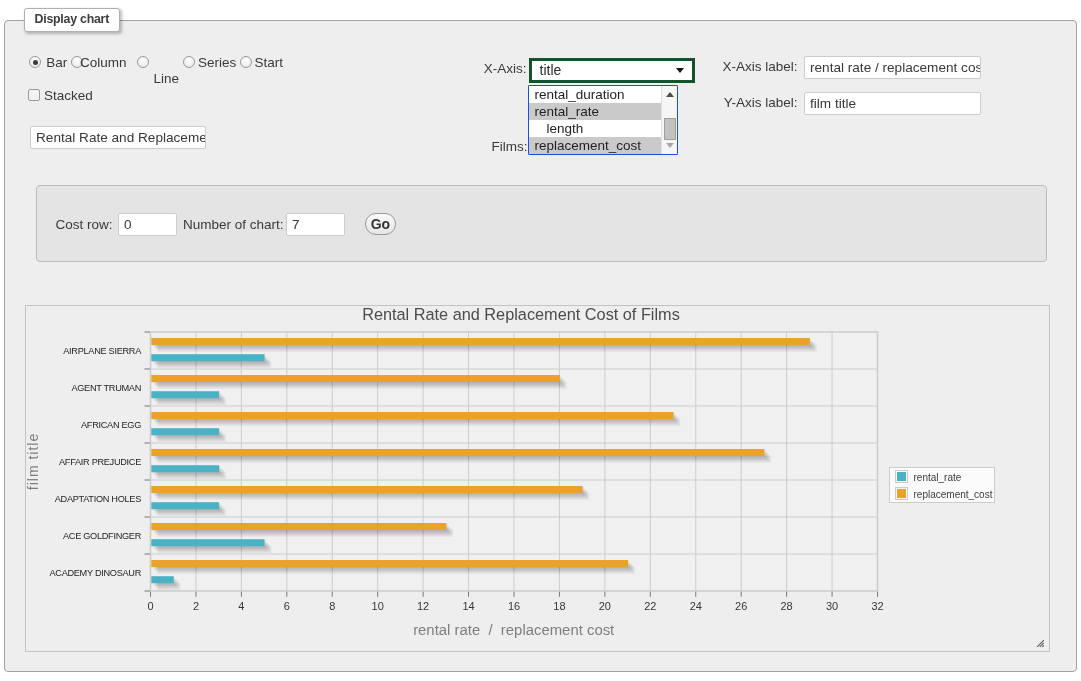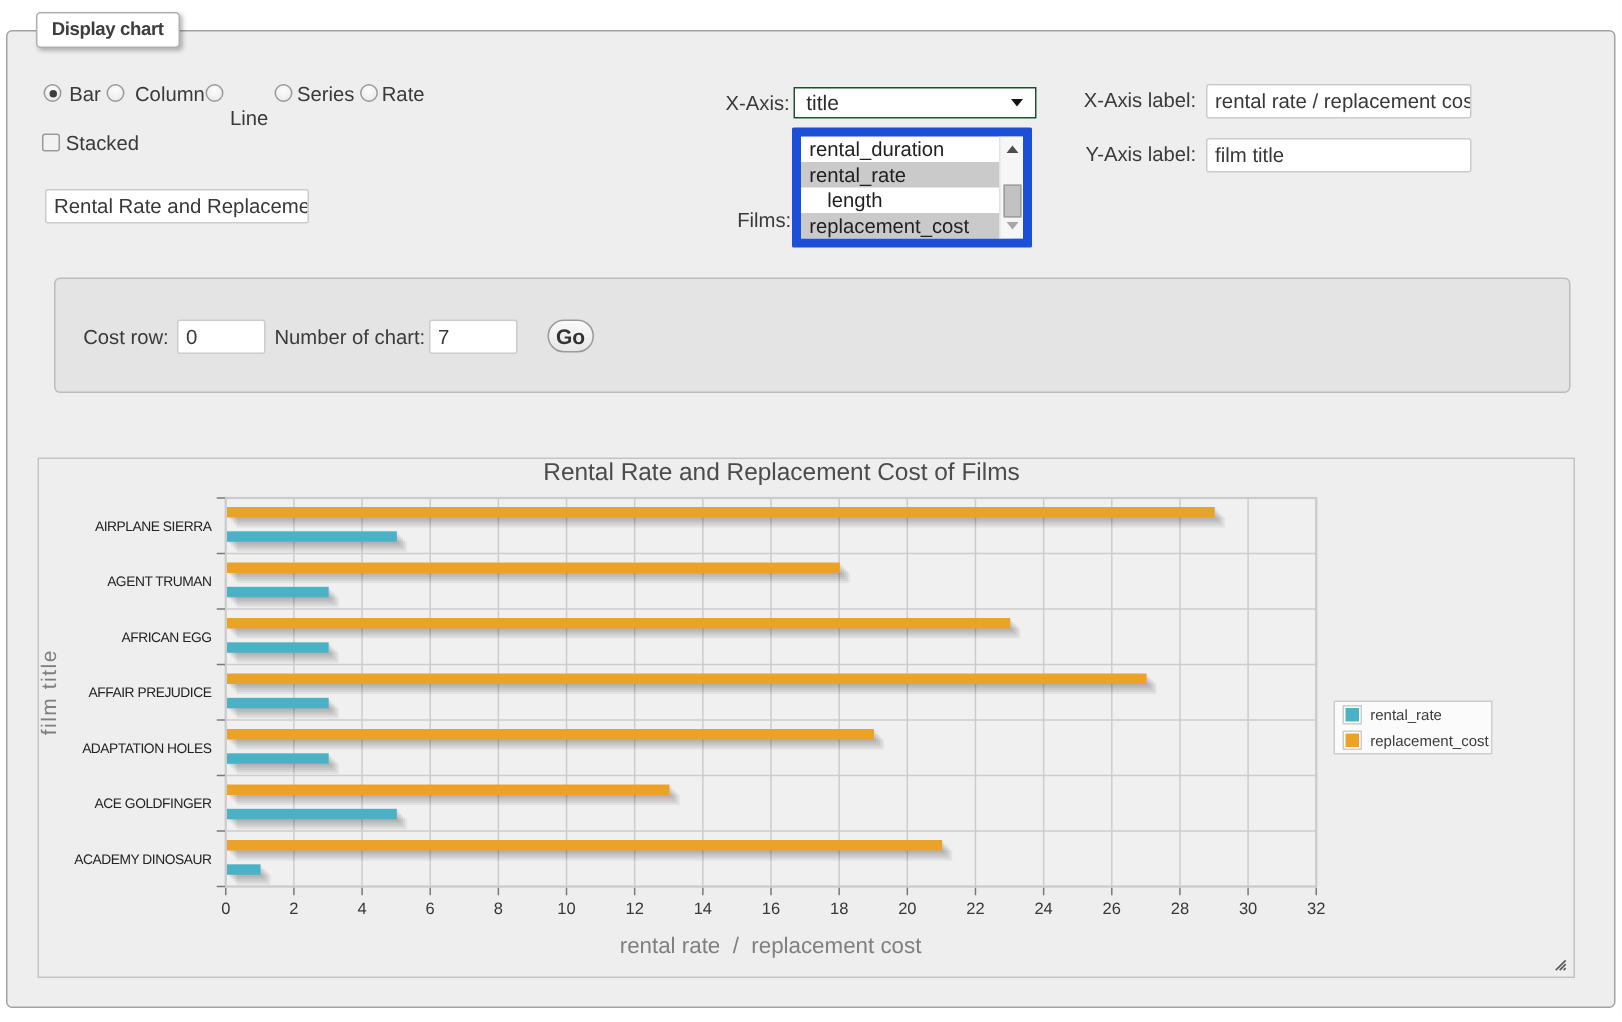--- a/index.html
+++ b/index.html
@@ -14,38 +14,38 @@
 </style></head>
 <body>
 
 <div class="abs" style="left:4px; top:20px; width:1071px; height:650px; border:1px solid #a2a2a2; border-radius:4px; background:#eeeeee;"></div>
 
 <div class="abs" style="left:24px; top:8px; height:21.5px; line-height:21.5px; white-space:nowrap; background:#ffffff; border:1px solid #b0b0b0; border-radius:3px; padding:0 9.5px; font-size:12.4px; letter-spacing:-0.25px; font-weight:bold; color:#3d3d3d; box-shadow:1.5px 1.5px 3px rgba(0,0,0,0.25);">Display chart</div>
 
 <div class="radio on" style="left:29px; top:56.3px;"></div>
 <div class="lbl" style="left:46.2px; top:55.4px;">Bar</div>
 <div class="radio" style="left:70.7px; top:56.3px;"></div>
-<div class="lbl" style="left:90px; top:55.4px;">Column</div>
+<div class="lbl" style="left:80px; top:55.4px;">Column</div>
 <div class="radio" style="left:136.7px; top:56.3px;"></div>
 <div class="lbl" style="left:153.4px; top:71px;">Line</div>
 <div class="radio" style="left:183.3px; top:56.3px;"></div>
 <div class="lbl" style="left:198px; top:55.4px;">Series</div>
 <div class="radio" style="left:240.3px; top:56.3px;"></div>
-<div class="lbl" style="left:254.5px; top:55.4px;">Rate</div>
+<div class="lbl" style="left:254.5px; top:55.4px;">Start</div>
 
 <div class="cb" style="left:28px; top:88.5px;"></div>
 <div class="lbl" style="left:43.9px; top:88.2px;">Stacked</div>
 
 <input class="ti" style="left: 30px; top: 125.5px; width: 169px;" value="Rental Rate and Replacement Cost of Films">
 
 <div class="lbl" style="right:554.5px; top:60.5px;">X-Axis:</div>
-<div class="abs" style="left:528.5px; top:57.5px; width:152.5px; height:19.5px; background:#ffffff; border:1px solid #14532d; font-size:14px; color:#2b2b2b; line-height:19.5px; padding-left:8px;">title<span style="position:absolute; right:8px; top:7px; width:0; height:0; border-left:4px solid transparent; border-right:4px solid transparent; border-top:5px solid #141414;"></span></div>
+<div class="abs" style="left:528.5px; top:57.5px; width:152.5px; height:19.5px; background:#ffffff; border:3px solid #14532d; font-size:14px; color:#2b2b2b; line-height:19.5px; padding-left:8px;">title<span style="position:absolute; right:8px; top:7px; width:0; height:0; border-left:4px solid transparent; border-right:4px solid transparent; border-top:5px solid #141414;"></span></div>
 
 <div class="lbl" style="right:553.5px; top:139px;">Films:</div>
-<div class="abs" style="left:527.5px; top:85px; width:148.5px; height:68px; background:#ffffff; border:6px solid #1d4ed8; border-radius:1px; overflow:hidden; font-size:13.5px; color:#1f1f1f;">
+<div class="abs" style="left:527.5px; top:85px; width:148.5px; height:68px; background:#ffffff; border:1px solid #1d4ed8; border-radius:1px; overflow:hidden; font-size:13.5px; color:#1f1f1f;">
   <div style="position:absolute; left:0; top:0; width:134px; height:17px; line-height:17px; padding-left:6px;">rental_duration</div>
   <div style="position:absolute; left:0; top:17px; width:134px; height:17px; line-height:17px; padding-left:6px; background:#cacaca;">rental_rate</div>
   <div style="position:absolute; left:0; top:34px; width:134px; height:17px; line-height:17px; padding-left:18px;">length</div>
   <div style="position:absolute; left:0; top:51px; width:134px; height:17px; line-height:17px; padding-left:6px; background:#cacaca;">replacement_cost</div>
   <div style="position:absolute; right:0; top:0; width:15px; height:68px; background:#f6f6f6; border-left:1px solid #e2e2e2;">
     <span style="position:absolute; left:3.5px; top:6px; width:0; height:0; border-left:4px solid transparent; border-right:4px solid transparent; border-bottom:5px solid #4d4d4d;"></span>
     <div style="position:absolute; left:1.5px; top:32px; width:10.5px; height:20px; background:#c2c2c2; border:1px solid #9e9e9e;"></div>
     <span style="position:absolute; left:3.5px; bottom:6px; width:0; height:0; border-left:4px solid transparent; border-right:4px solid transparent; border-top:5px solid #a8a8a8;"></span>
   </div>
 </div>

